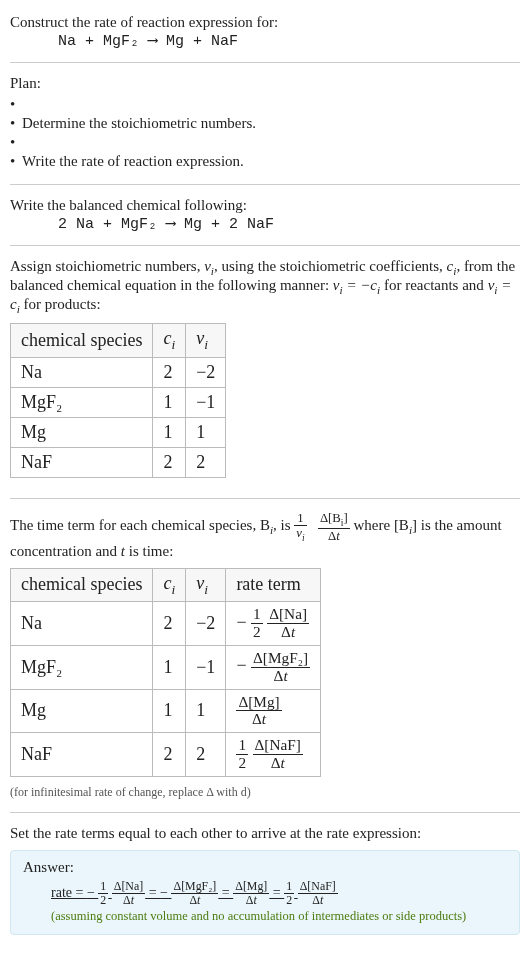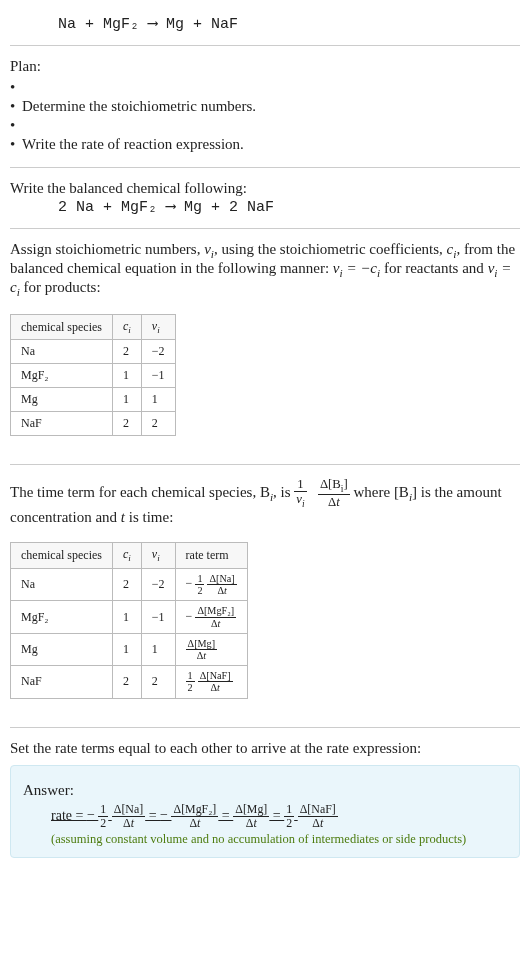--- a/index.html
+++ b/index.html
@@ -36,22 +36,22 @@
     display: flex;
     align-items: flex-start;
     margin: 2px 0;
   }
   .plan-list .bullet {
     width: 12px;
     flex-shrink: 0;
   }
   table.data {
     border-collapse: collapse;
-    margin: 16px 0;
-    font-size: 12px;
+    margin: 8px 0;
+    font-size: 18px;
     font-family: Liberation Serif, serif;
   }
   table.data th, table.data td {
     border: 1px solid #bbb;
     padding: 4px 10px;
     text-align: left;
     font-weight: normal;
   }
   table.data th {
     background: #f7f7f7;
@@ -73,21 +73,21 @@
     padding: 0 2px;
   }
   .small-note {
     font-size: 12px;
     color: #555;
   }
   .answer-box {
     background: #eaf6fb;
     border: 1px solid #cfe8f1;
     border-radius: 4px;
-    padding: 16px 12px 10px 12px;
+    padding: 8px 12px 10px 12px;
     margin-top: 8px;
   }
   .answer-box .label {
     margin-bottom: 4px;
   }
   .answer-box .rate-line {
     margin-left: 28px;
     font-size: 14px;
     text-decoration: underline;
   }
@@ -97,20 +97,21 @@
     color: #4d7c0f;
     margin-top: 2px;
   }
   .ital { font-style: italic; }
   .rate-term { white-space: nowrap; }
 </style>
 </head>
 <body>
 
 <div class="section">
+  <div>Construct the rate of reaction expression for:</div>
   <div class="eq">Na + MgF₂  ⟶  Mg + NaF</div>
 </div>
 
 <hr class="sep">
 
 <div class="section">
   <div>Plan:</div>
   <div class="plan-list" id="plan-list">
       <div class="item">
         <span class="bullet">•</span>
@@ -220,20 +221,21 @@
           <td><span class="rate-term"><span class="frac"><span class="num">Δ[Mg]</span><span class="den">Δ<span class="ital">t</span></span></span></span></td>
         </tr>
         <tr>
           <td>NaF</td>
           <td>2</td>
           <td>2</td>
           <td><span class="rate-term"><span class="frac"><span class="num">1</span><span class="den">2</span></span>&nbsp;<span class="frac"><span class="num">Δ[NaF]</span><span class="den">Δ<span class="ital">t</span></span></span></span></td>
         </tr>
       </tbody>
   </table>
+  <div class="small-note">(for infinitesimal rate of change, replace Δ with d)</div>
 </div>
 
 <hr class="sep">
 
 <div class="section">
   <div>Set the rate terms equal to each other to arrive at the rate expression:</div>
   <div class="answer-box">
     <div class="label">Answer:</div>
     <div class="rate-line" id="rate-line"><span>rate = </span><span class="rate-term">− <span class="frac"><span class="num">1</span><span class="den">2</span></span>&nbsp;<span class="frac"><span class="num">Δ[Na]</span><span class="den">Δ<span class="ital">t</span></span></span></span><span> = </span><span class="rate-term">− <span class="frac"><span class="num">Δ[MgF₂]</span><span class="den">Δ<span class="ital">t</span></span></span></span><span> = </span><span class="rate-term"><span class="frac"><span class="num">Δ[Mg]</span><span class="den">Δ<span class="ital">t</span></span></span></span><span> = </span><span class="rate-term"><span class="frac"><span class="num">1</span><span class="den">2</span></span>&nbsp;<span class="frac"><span class="num">Δ[NaF]</span><span class="den">Δ<span class="ital">t</span></span></span></span></div>
     <div class="assume">(assuming constant volume and no accumulation of intermediates or side products)</div>

